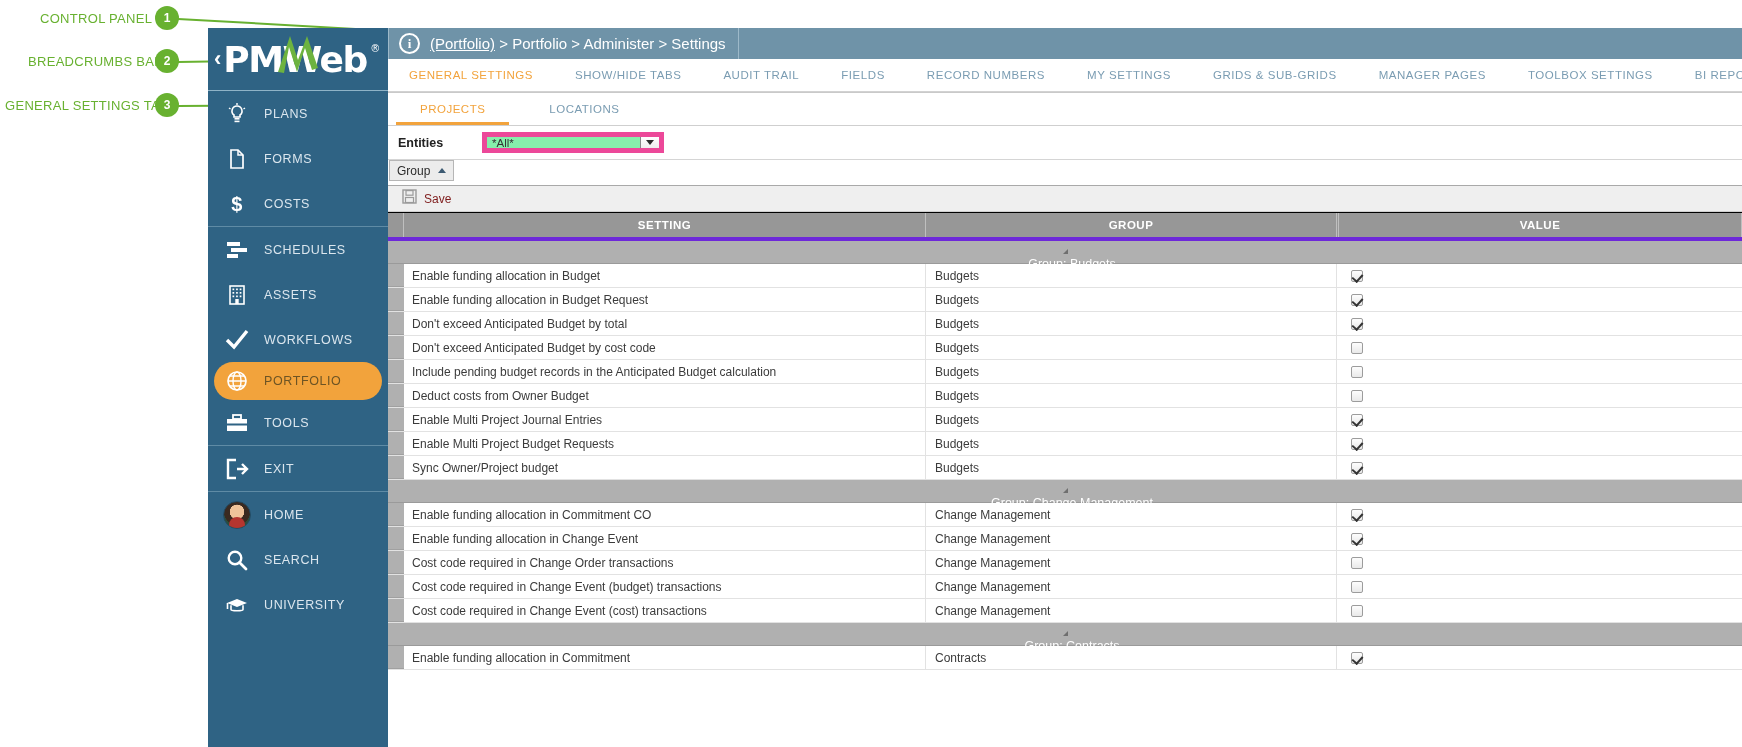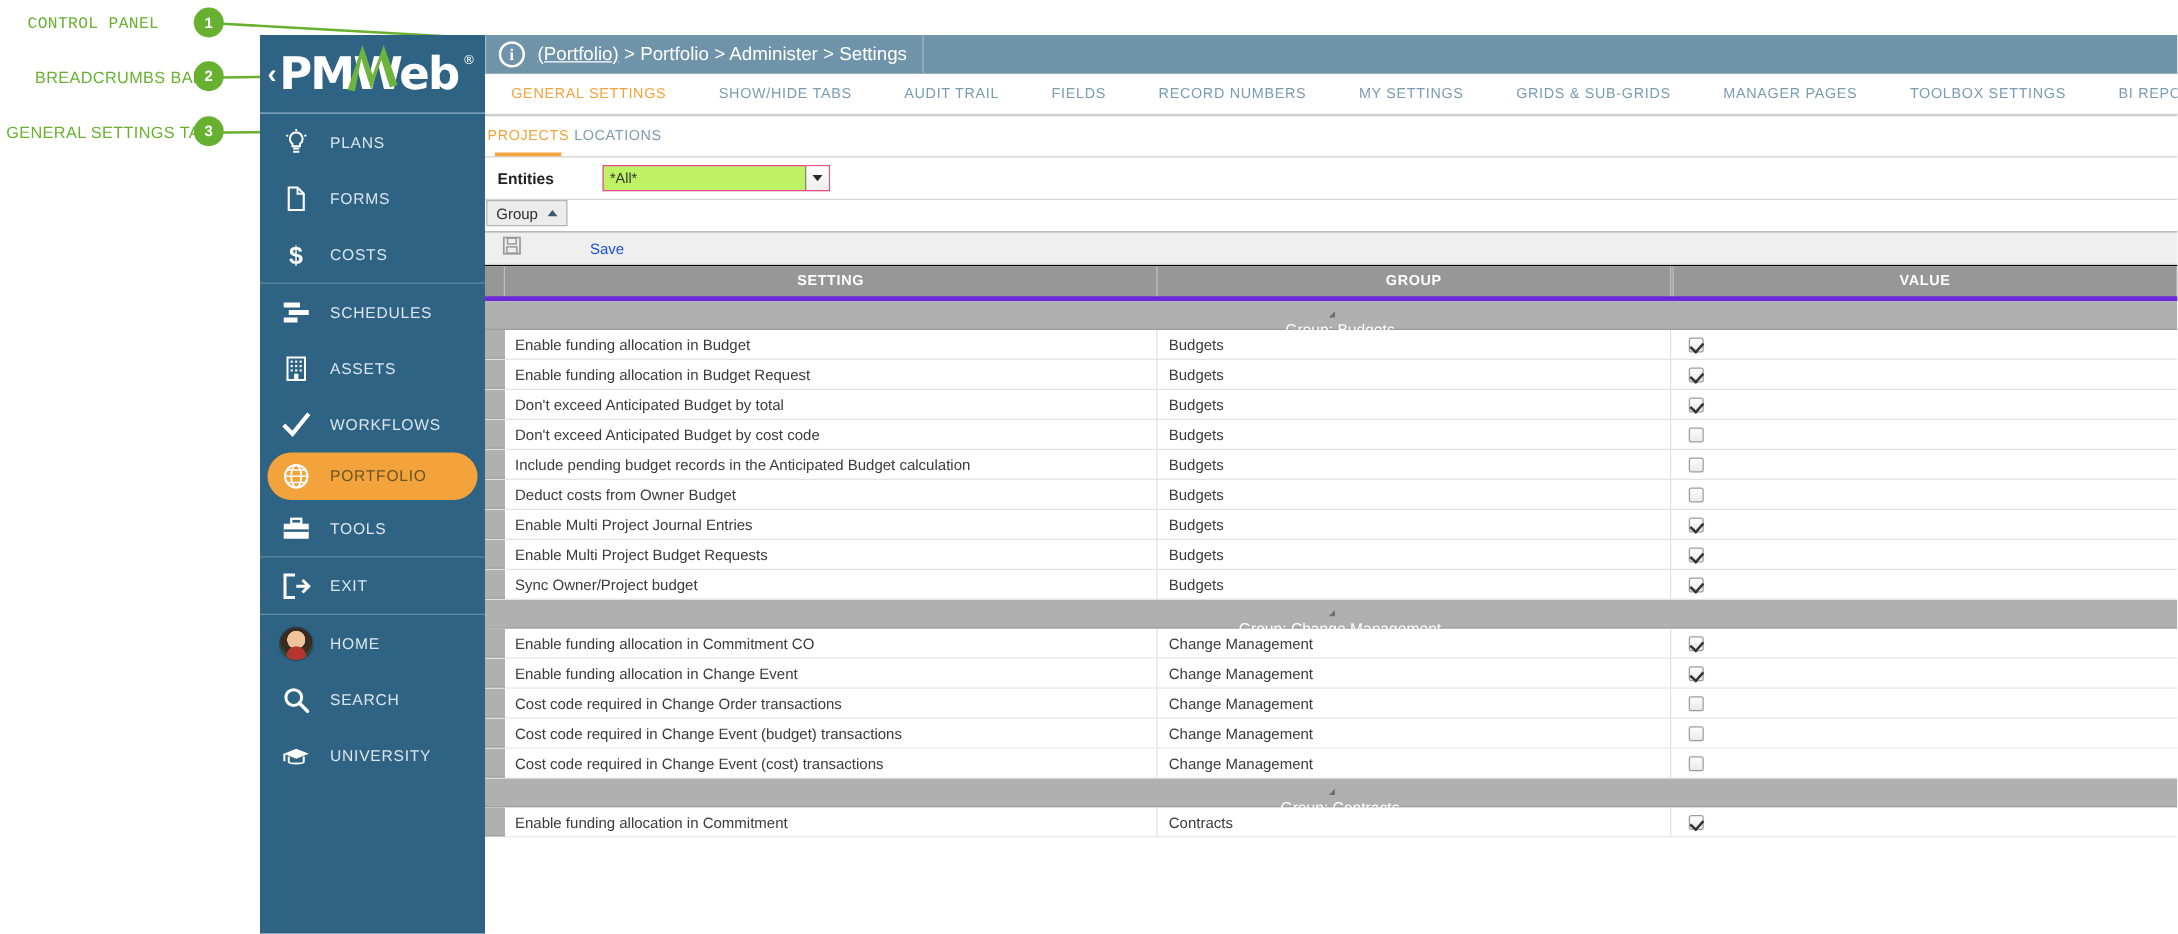--- a/index.html
+++ b/index.html
@@ -150,21 +150,21 @@
   .tab.active { color: #f2a33c; }
   .tabs-filler { flex: 1; border-bottom: 1px solid #d2d2d2; }
 
   .subtabsbar {
     height: 33px;
     display: flex; align-items: stretch;
     border-bottom: 1px solid #cfcfcf;
   }
   .subtab {
     display: flex; align-items: center;
-    padding: 0 2px;
+    padding: 0 32px;
     font-size: 11.5px;
     letter-spacing: .5px;
     color: #7a9cb2;
     cursor: pointer;
     position: relative;
   }
   .subtab.active { color: #f2a33c; }
   .subtab.active::after {
     content:''; position:absolute; left: 8px; right: 8px; bottom: 0;
     height: 3px; background:#f2a33c;
@@ -176,22 +176,22 @@
     border-bottom: 1px solid #d5d5d5;
   }
   .filter-label {
     width: 94px;
     padding-left: 10px;
     font-size: 12.5px; font-weight: bold; color: #222;
   }
   .combo {
     display: flex; align-items: stretch;
     width: 182px; height: 21px;
-    border: 1px solid #ec4899;
-    background: #bef264;
+    border: 5px solid #ec4899;
+    background: #86efac;
   }
   .combo-val {
     flex: 1; display: flex; align-items: center;
     padding-left: 5px; font-size: 11.5px; color: #333;
   }
   .combo-btn {
     width: 19px;
     border-left: 1px solid #878787;
     background: linear-gradient(#ffffff,#eeeeee);
     display: flex; align-items: center; justify-content: center;
@@ -217,21 +217,21 @@
 
   .toolbar {
     height: 27px;
     background: #efefef;
     border-top: 1px solid #a9a9a9;
     border-bottom: 1px solid #cfcfcf;
     display: flex; align-items: center;
     padding-left: 14px;
     gap: 7px;
   }
-  .toolbar .tb-label { font-size: 12px; color: #1d4ed8; cursor: pointer; margin-left: 48px; }
+  .toolbar .tb-label { font-size: 12px; color: #7f1d1d; cursor: pointer; }
 
   
   .grid { width: 100%; border-top: 1px solid #000; }
   .ghead {
     height: 28px;
     display: flex; align-items: stretch;
     background: #979797;
     border-bottom: 4px solid #6d28d9;
   }
   .gh {
@@ -309,21 +309,21 @@
     border-width: 0 2.2px 2.2px 0;
     transform: rotate(42deg);
   }
   .gridscroll { overflow: hidden; }
 </style>
 </head>
 <body>
 
 <div id="root">
 
-  <div class="anno-label" style="left:22px; top:11px;font-family:Liberation Mono, monospace;">CONTROL PANEL</div>
+  <div class="anno-label" style="left:40px; top:11px;">CONTROL PANEL</div>
   <div class="anno-badge" style="left:155px; top:6px;">1</div>
   <div class="anno-line" style="left:178px; top:18px; width:222px; transform:rotate(3.2deg);"></div>
 
   <div class="anno-label" style="left:28px; top:54px;">BREADCRUMBS BAR</div>
   <div class="anno-badge" style="left:155px; top:49px;">2</div>
   <div class="anno-line" style="left:178px; top:61px; width:1400px; transform:rotate(-1.0deg);"></div>
 
   <div class="anno-label" style="left:5px; top:98px;">GENERAL SETTINGS TAB</div>
   <div class="anno-badge" style="left:155px; top:93px;">3</div>
   <div class="anno-line" style="left:178px; top:105px; width:1400px; transform:rotate(-0.35deg);"></div>

